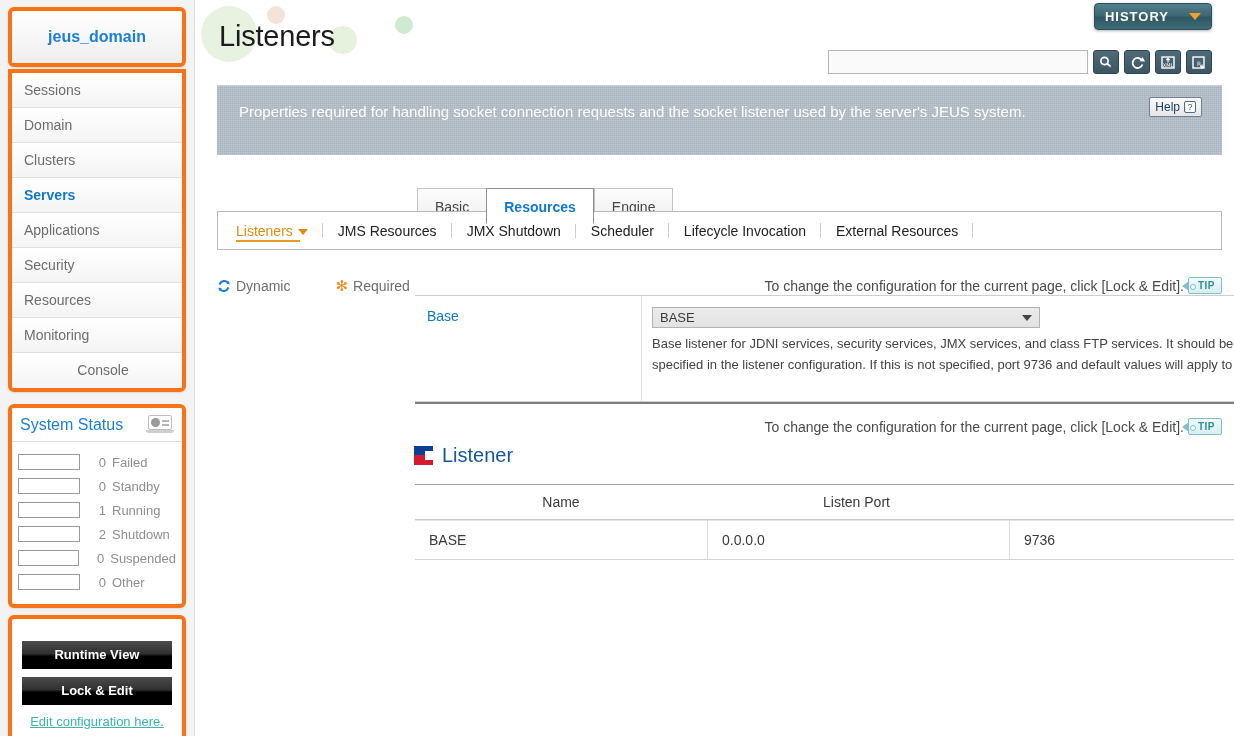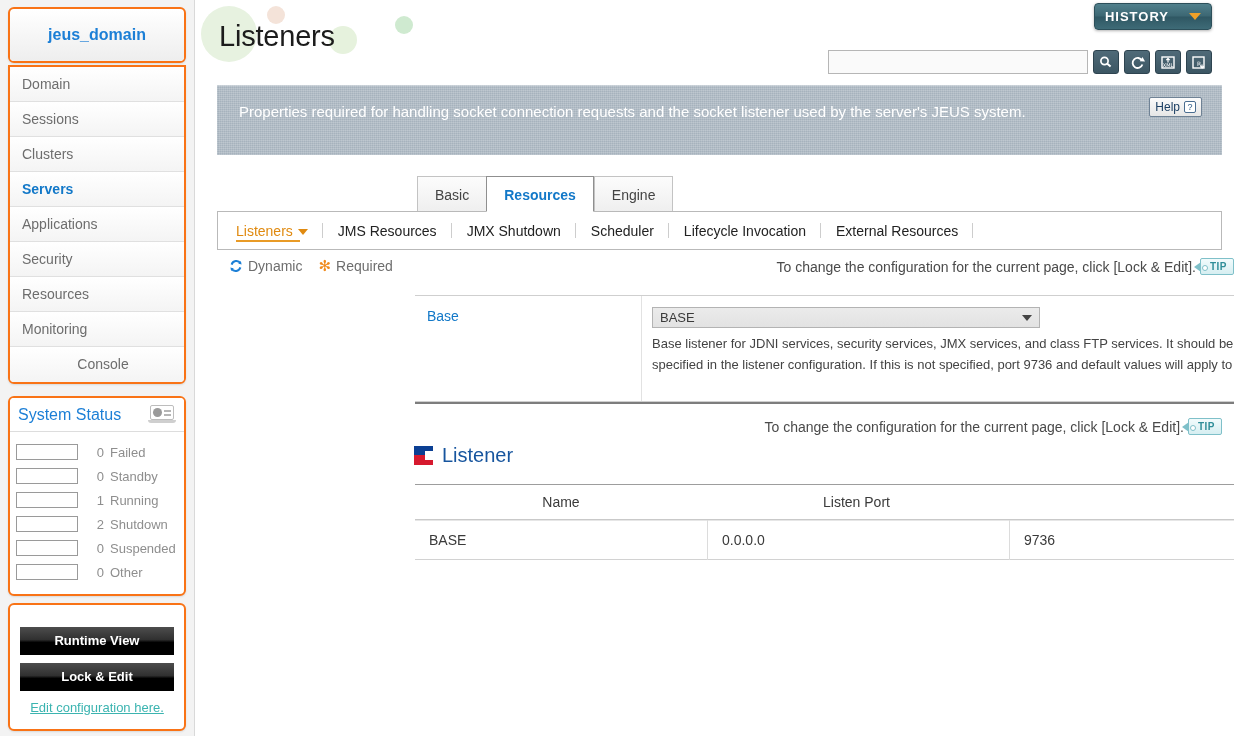--- a/index.html
+++ b/index.html
@@ -18,21 +18,21 @@
   
   #sidebar {
     position: absolute; left: 0; top: 0;
     width: 195px; height: 736px;
     background: #f3f3f3;
     border-right: 1px solid #d9d9d9;
   }
   .side-card {
     margin: 7px 8px 0 8px;
     background: #fff;
-    border: 2px solid #f97316;
+    border: 4px solid #f97316;
     border-radius: 6px;
     box-shadow: 0 1px 2px rgba(0,0,0,.10);
     overflow: hidden;
   }
   #domain-title-box {
     height: 52px; line-height: 52px;
     text-align: center;
     font-size: 16px; font-weight: bold;
     color: #1c7fd6;
     background: linear-gradient(#ffffff, #eeeeee);
@@ -189,21 +189,21 @@
     display:flex; align-items:center; gap:4px; cursor:pointer;
   }
   #help-btn .hl { font-size:12px; color:#1c3f63; }
   .q-box {
     width:12px; height:12px; border:1px solid #4a6d90; border-radius:2px;
     font-size:9px; line-height:11px; text-align:center; color:#2d5border;
     color:#2d5b87; background:#fff;
   }
 
   
-  #tabs { position:absolute; left:222px; top:176px; display:flex;justify-content:space-between; }
+  #tabs { position:absolute; left:222px; top:188px; display:flex;justify-content:space-between; }
   .tab {
     height: 36px; line-height: 36px;
     padding: 0 17px;
     font-size: 14px;
     background: linear-gradient(#fcfcfc,#efefef);
     border: 1px solid #c3c3c3;
     border-right: none;
     color: #444;
     cursor:pointer;
   }
@@ -240,22 +240,22 @@
     position:absolute; left:18px; bottom:8px; width:64px; height:2px; background:#e99b27;
   }
   .caret-sm {
     display:inline-block; margin-left:5px;
     width:0;height:0;border-left:5px solid transparent;border-right:5px solid transparent;
     border-top:6px solid #e08a10; vertical-align: middle;
   }
 
   
   #legend-row {
-    position:absolute; left:34px; top:258px; width:1005px; height:36px;
-    display:flex; align-items:flex-start;
+    position:absolute; left:22px; top:258px; width:1005px; height:36px;
+    display:flex; align-items:flex-end;gap:29px;
   }
   .legend-item { display:flex; align-items:center; gap:5px; margin-right:16px; font-size:14px; color:#6e6e6e; }
   .dyn-icon {
     width:14px;height:14px;position:relative;
   }
   .req-star { color:#f08a1c; font-size:15px; line-height:14px; }
   #tip-note-1, #tip-note-2 {
     position:absolute; right:0; display:flex; align-items:center; gap:4px;
   }
   .tip-text { font-size:14px; color:#4a4a4a; }
@@ -351,22 +351,22 @@
 
 <div id="app">
 
   <div id="sidebar">
 
     <div class="side-card">
       <div id="domain-title-box">jeus_domain</div>
     </div>
 
     <div class="side-card" id="nav-card">
+      <div class="nav-item">Sessions</div>
       <div class="nav-item">Domain</div>
-      <div class="nav-item">Sessions</div>
       <div class="nav-item">Clusters</div>
       <div class="nav-item active">Servers</div>
       <div class="nav-item">Applications</div>
       <div class="nav-item">Security</div>
       <div class="nav-item">Resources</div>
       <div class="nav-item">Monitoring</div>
       <div class="nav-item">Console</div>
     </div>
 
     <div class="side-card" id="status-card">

